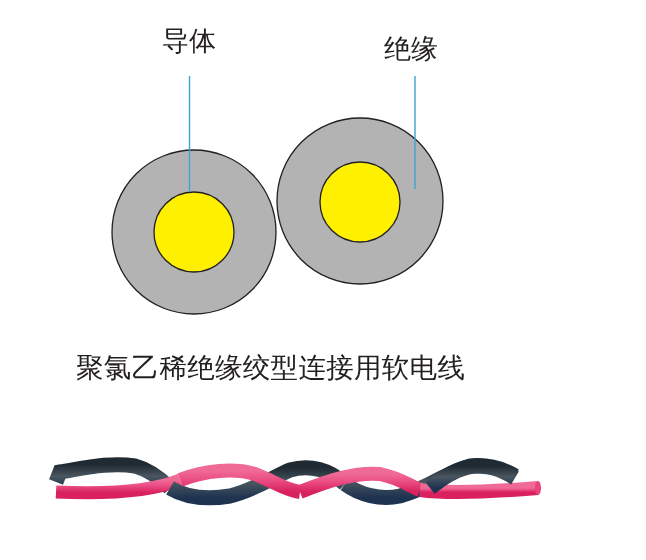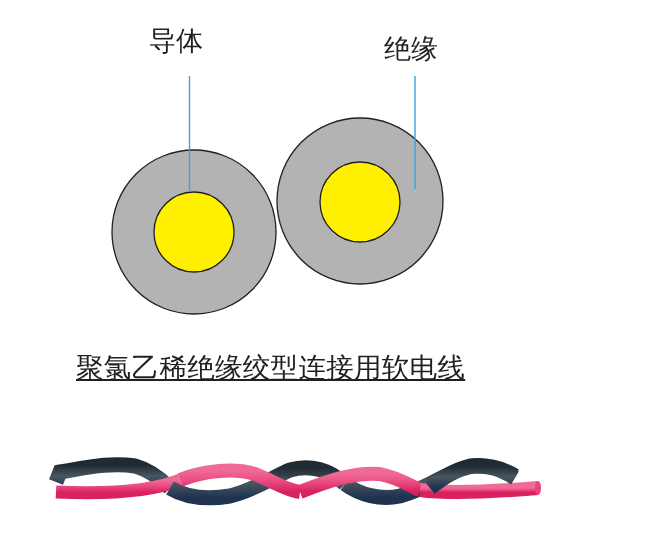--- a/index.html
+++ b/index.html
@@ -54,15 +54,15 @@
 
     <path d="M300,492 C330,480 355,472 380,474 C400,478 410,486 420,490" fill="none" stroke="url(#gPink)" stroke-width="14"></path>
     <path d="M420,490 C450,494 490,492 538,488" fill="none" stroke="url(#gPink)" stroke-width="14" stroke-linecap="butt"></path>
 
     <path d="M430,488 C445,476 458,468 475,466 C495,466 505,472 515,478" fill="none" stroke="url(#gDark)" stroke-width="15"></path>
 
     <ellipse cx="538" cy="488" rx="3" ry="7" fill="#e8437a"></ellipse>
   </g>
 </svg>
 
-<div class="label" style="left:149px; top:27px;">导体</div>
+<div class="label" style="left:162px; top:27px;">导体</div>
 <div class="label" style="left:384px; top:35px;">绝缘</div>
-<div class="title" style="left:76px; top:354px;text-decoration:underline;">聚氯乙稀绝缘绞型连接用软电线</div>
+<div class="title" style="left:76px; top:354px;">聚氯乙稀绝缘绞型连接用软电线</div>
 
 </body></html>

